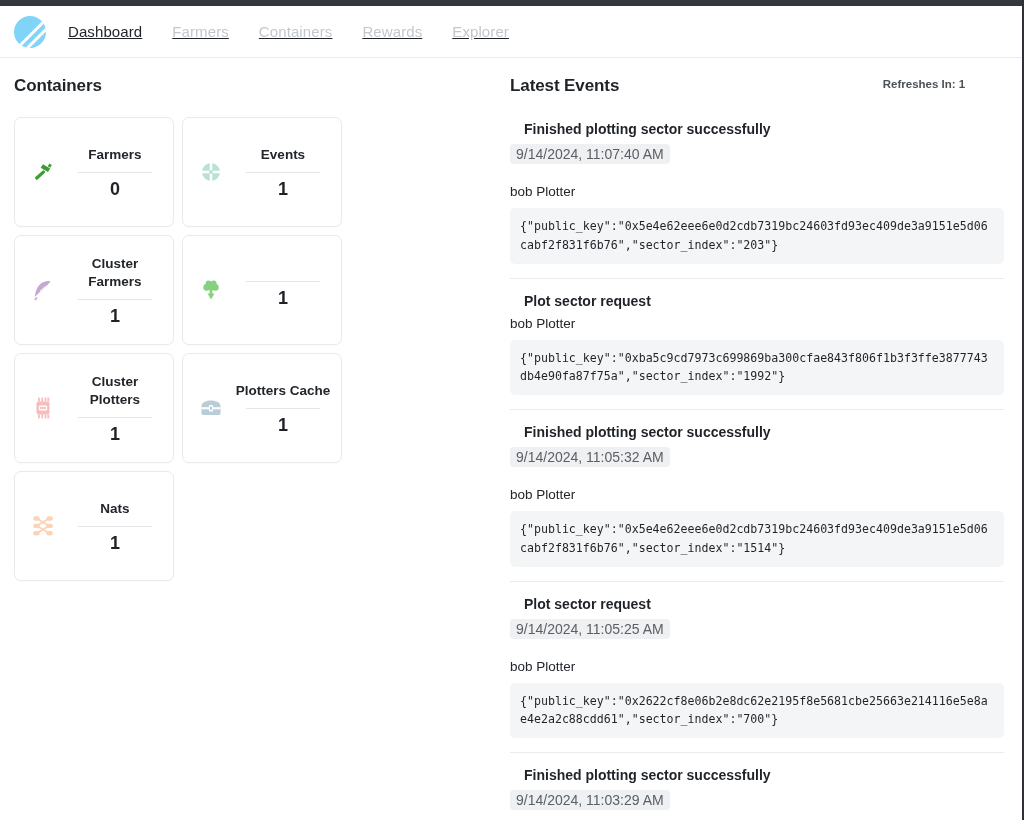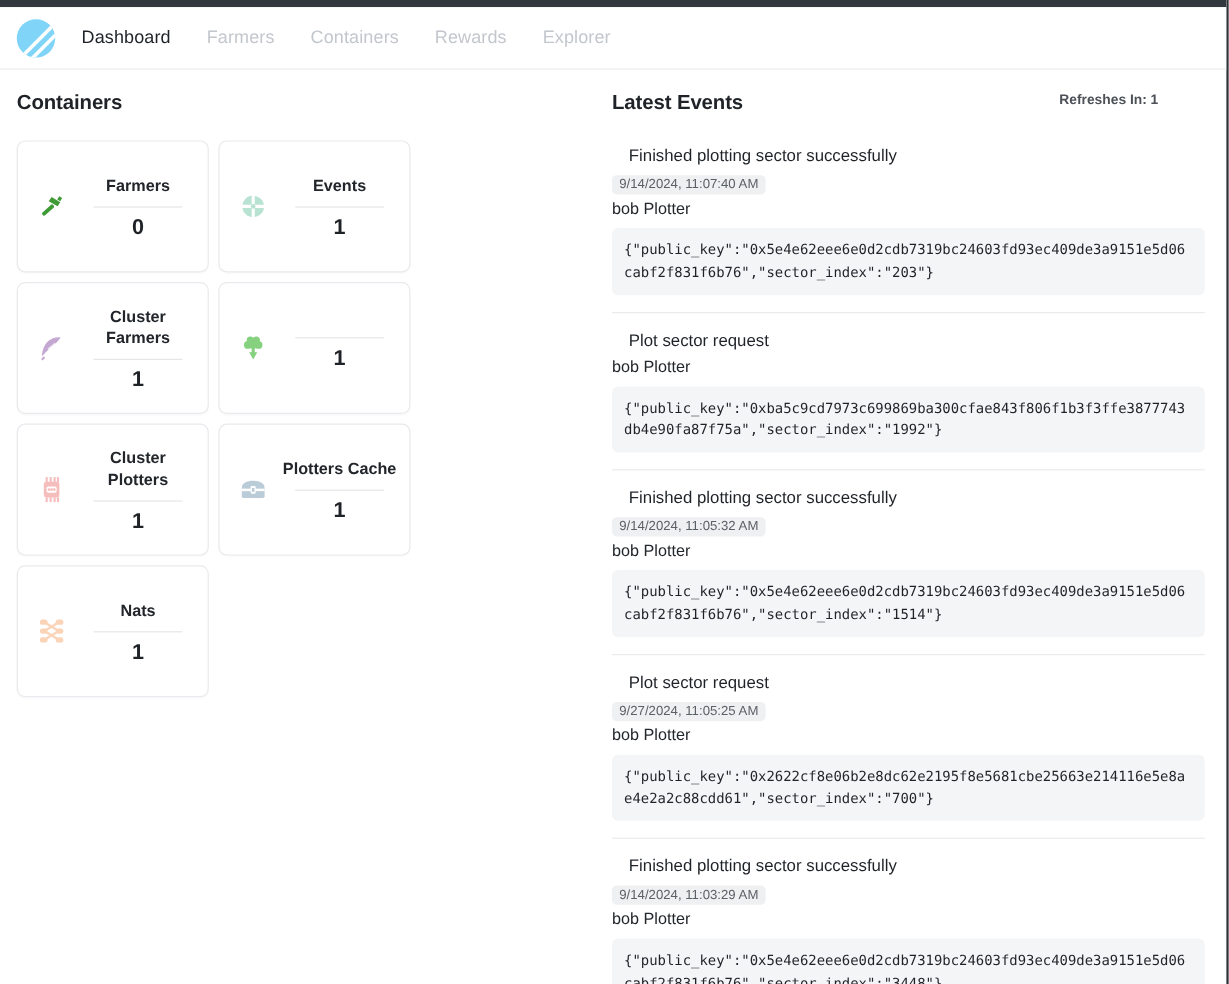--- a/index.html
+++ b/index.html
@@ -49,21 +49,21 @@
     margin-right: 22px;
   }
   .logo .stripe {
     position: absolute;
     background: #ffffff;
     transform: rotate(-45deg);
   }
   .logo .s1 { width: 46px; height: 3.2px; left: -8px; top: 19px; }
   .logo .s2 { width: 46px; height: 3.2px; left: -4px; top: 25px; }
 
-  .navitems { display: flex; align-items: center; gap: 30px; }
+  .navitems { display: flex; align-items: center; gap: 30px; text-decoration: underline; }
   .navitem {
     font-size: 15px;
     color: #c3c7cd;
     cursor: pointer;
     white-space: nowrap;
     letter-spacing: .1px;
   }
   .navitem.active { color: #1f2328; font-weight: 500; }
 
   
@@ -180,33 +180,33 @@
   .events-list { margin-top: 20px; }
   .event {
     border-bottom: 1px solid #e9ebee;
     padding: 0 0 14px 0;
     margin-bottom: 0;
   }
   .event + .event { padding-top: 14px; }
   .event:first-child { padding-top: 0; }
   .event-title {
     font-size: 14px;
-    font-weight: normal;
+    font-weight: bold;
     color: #1f2328;
     margin-bottom: 7px;
     padding-left: 14px;
   }
   .event-time {
     display: inline-block;
-    font-size: 11px;
+    font-size: 14px;
     color: #5b6067;
     background: #eff0f2;
     border-radius: 4px;
     padding: 2px 6px;
-    margin-bottom: 4px;
+    margin-bottom: 20px;
   }
   .event-actor {
     font-size: 13.5px;
     color: #23272c;
     margin-bottom: 9px;
   }
   .event-payload {
     background: #f4f5f7;
     border-radius: 5px;
     padding: 9px 10px;
@@ -416,21 +416,21 @@
             <div class="event-payload">{"public_key":"0xba5c9cd7973c699869ba300cfae843f806f1b3f3ffe3877743db4e90fa87f75a","sector_index":"1992"}</div>
           </div>
           <div class="event">
             <div class="event-title">Finished plotting sector successfully</div>
             <div><div class="event-time">9/14/2024, 11:05:32 AM</div></div>
             <div class="event-actor">bob Plotter</div>
             <div class="event-payload">{"public_key":"0x5e4e62eee6e0d2cdb7319bc24603fd93ec409de3a9151e5d06cabf2f831f6b76","sector_index":"1514"}</div>
           </div>
           <div class="event">
             <div class="event-title">Plot sector request</div>
-            <div><div class="event-time">9/27/2024, 11:05:25 AM</div></div>
+            <div><div class="event-time">9/14/2024, 11:05:25 AM</div></div>
             <div class="event-actor">bob Plotter</div>
             <div class="event-payload">{"public_key":"0x2622cf8e06b2e8dc62e2195f8e5681cbe25663e214116e5e8ae4e2a2c88cdd61","sector_index":"700"}</div>
           </div>
           <div class="event">
             <div class="event-title">Finished plotting sector successfully</div>
             <div><div class="event-time">9/14/2024, 11:03:29 AM</div></div>
             <div class="event-actor">bob Plotter</div>
             <div class="event-payload">{"public_key":"0x5e4e62eee6e0d2cdb7319bc24603fd93ec409de3a9151e5d06cabf2f831f6b76","sector_index":"3448"}</div>
           </div>
         </div>

